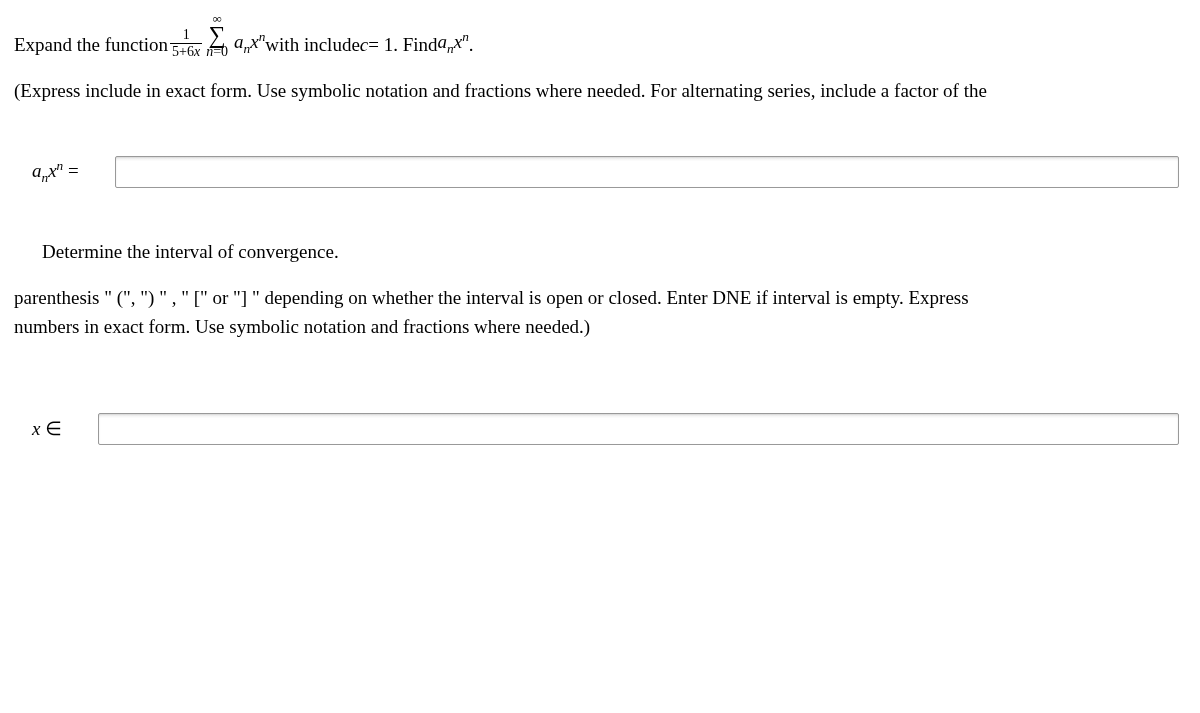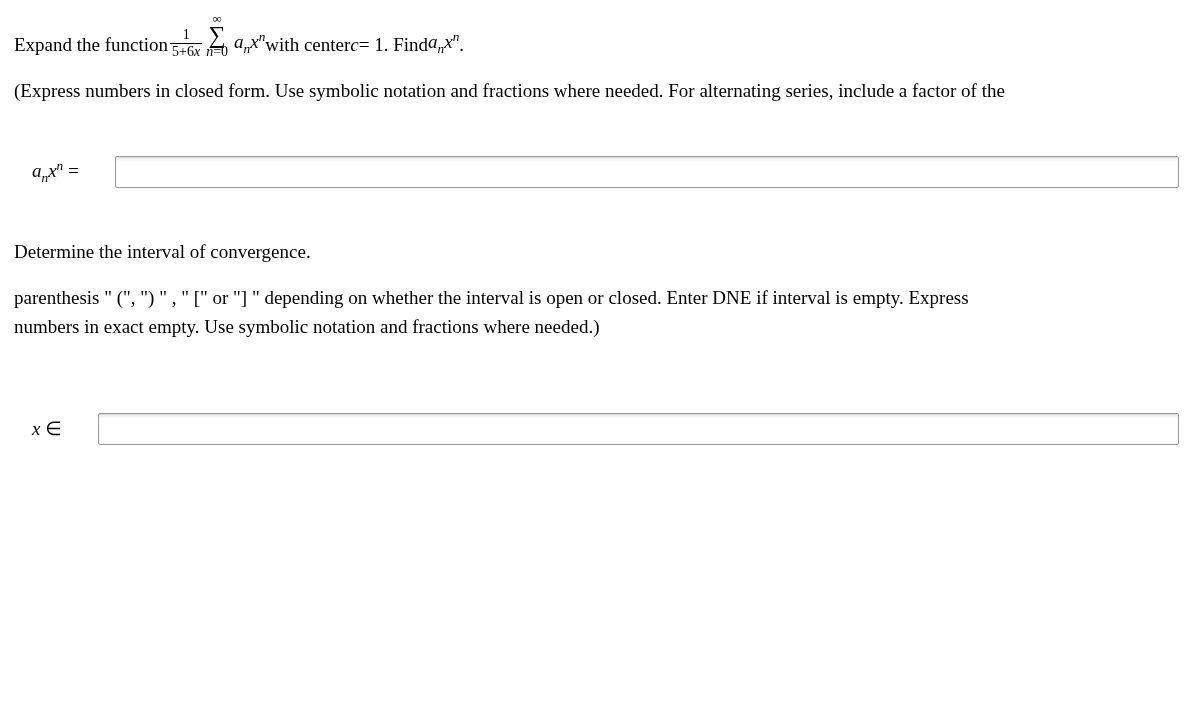--- a/index.html
+++ b/index.html
@@ -97,20 +97,21 @@
       background: linear-gradient(to bottom, #eeeeee 0%, #ffffff 15%);
       box-shadow: inset 0 1px 2px rgba(0,0,0,0.1);
       outline: none;
     }
     .second-answer-row {
       margin-top: 72px;
       margin-bottom: 0;
     }
     .section-gap {
       margin-top: 40px;
+      margin-left: 28px;
     }
   </style>
 </head>
 <body>
 
 <div class="problem-text">
   <div class="line">
     <span>Expand the function </span>
     <span class="frac">
       <span class="num">1</span>
@@ -119,46 +120,46 @@
       </span>
     </span>
     <span class="sigma-block">
       <span class="sigma-top">∞</span>
       <span class="sigma">∑</span>
       <span class="sigma-bottom"><span>n</span><span style="font-style:normal">=0</span></span>
     </span>
     <span style="margin-left:4px">
       <span class="italic">a</span><span class="sub">n</span><span class="italic">x</span><span class="sup">n</span>
     </span>
-    <span> with center </span>
+    <span> with include </span>
     <span class="italic">c</span>
     <span> = 1. Find </span>
     <span>
       <span class="italic">a</span><span class="sub">n</span><span class="italic">x</span><span class="sup">n</span>
     </span>
     <span>.</span>
   </div>
 </div>
 
 <div class="problem-text">
-  <div>(Express numbers in closed form. Use symbolic notation and fractions where needed. For alternating series, include a factor of the</div>
+  <div>(Express include in exact form. Use symbolic notation and fractions where needed. For alternating series, include a factor of the</div>
 </div>
 
 <div class="answer-row">
   <span class="answer-label">
     <span class="italic">a</span><span class="sub">n</span><span class="italic">x</span><span class="sup">n</span><span style="font-style:normal"> =</span>
   </span>
   <input type="text" class="answer-input" style="">
 </div>
 
 <div class="problem-text section-gap">Determine the interval of convergence.</div>
 
 <div class="problem-text">
   <div>parenthesis " (", ") " ,   " [" or  "] " depending on whether the interval is open or closed. Enter DNE if interval is empty. Express</div>
-  <div>numbers in exact empty. Use symbolic notation and fractions where needed.)</div>
+  <div>numbers in exact form. Use symbolic notation and fractions where needed.)</div>
 </div>
 
 <div class="answer-row second-answer-row">
   <span class="answer-label">
     <span class="italic">x</span><span style="font-style:normal"> ∈</span>
   </span>
   <input type="text" class="answer-input" style="">
 </div>
 
 </body></html>

